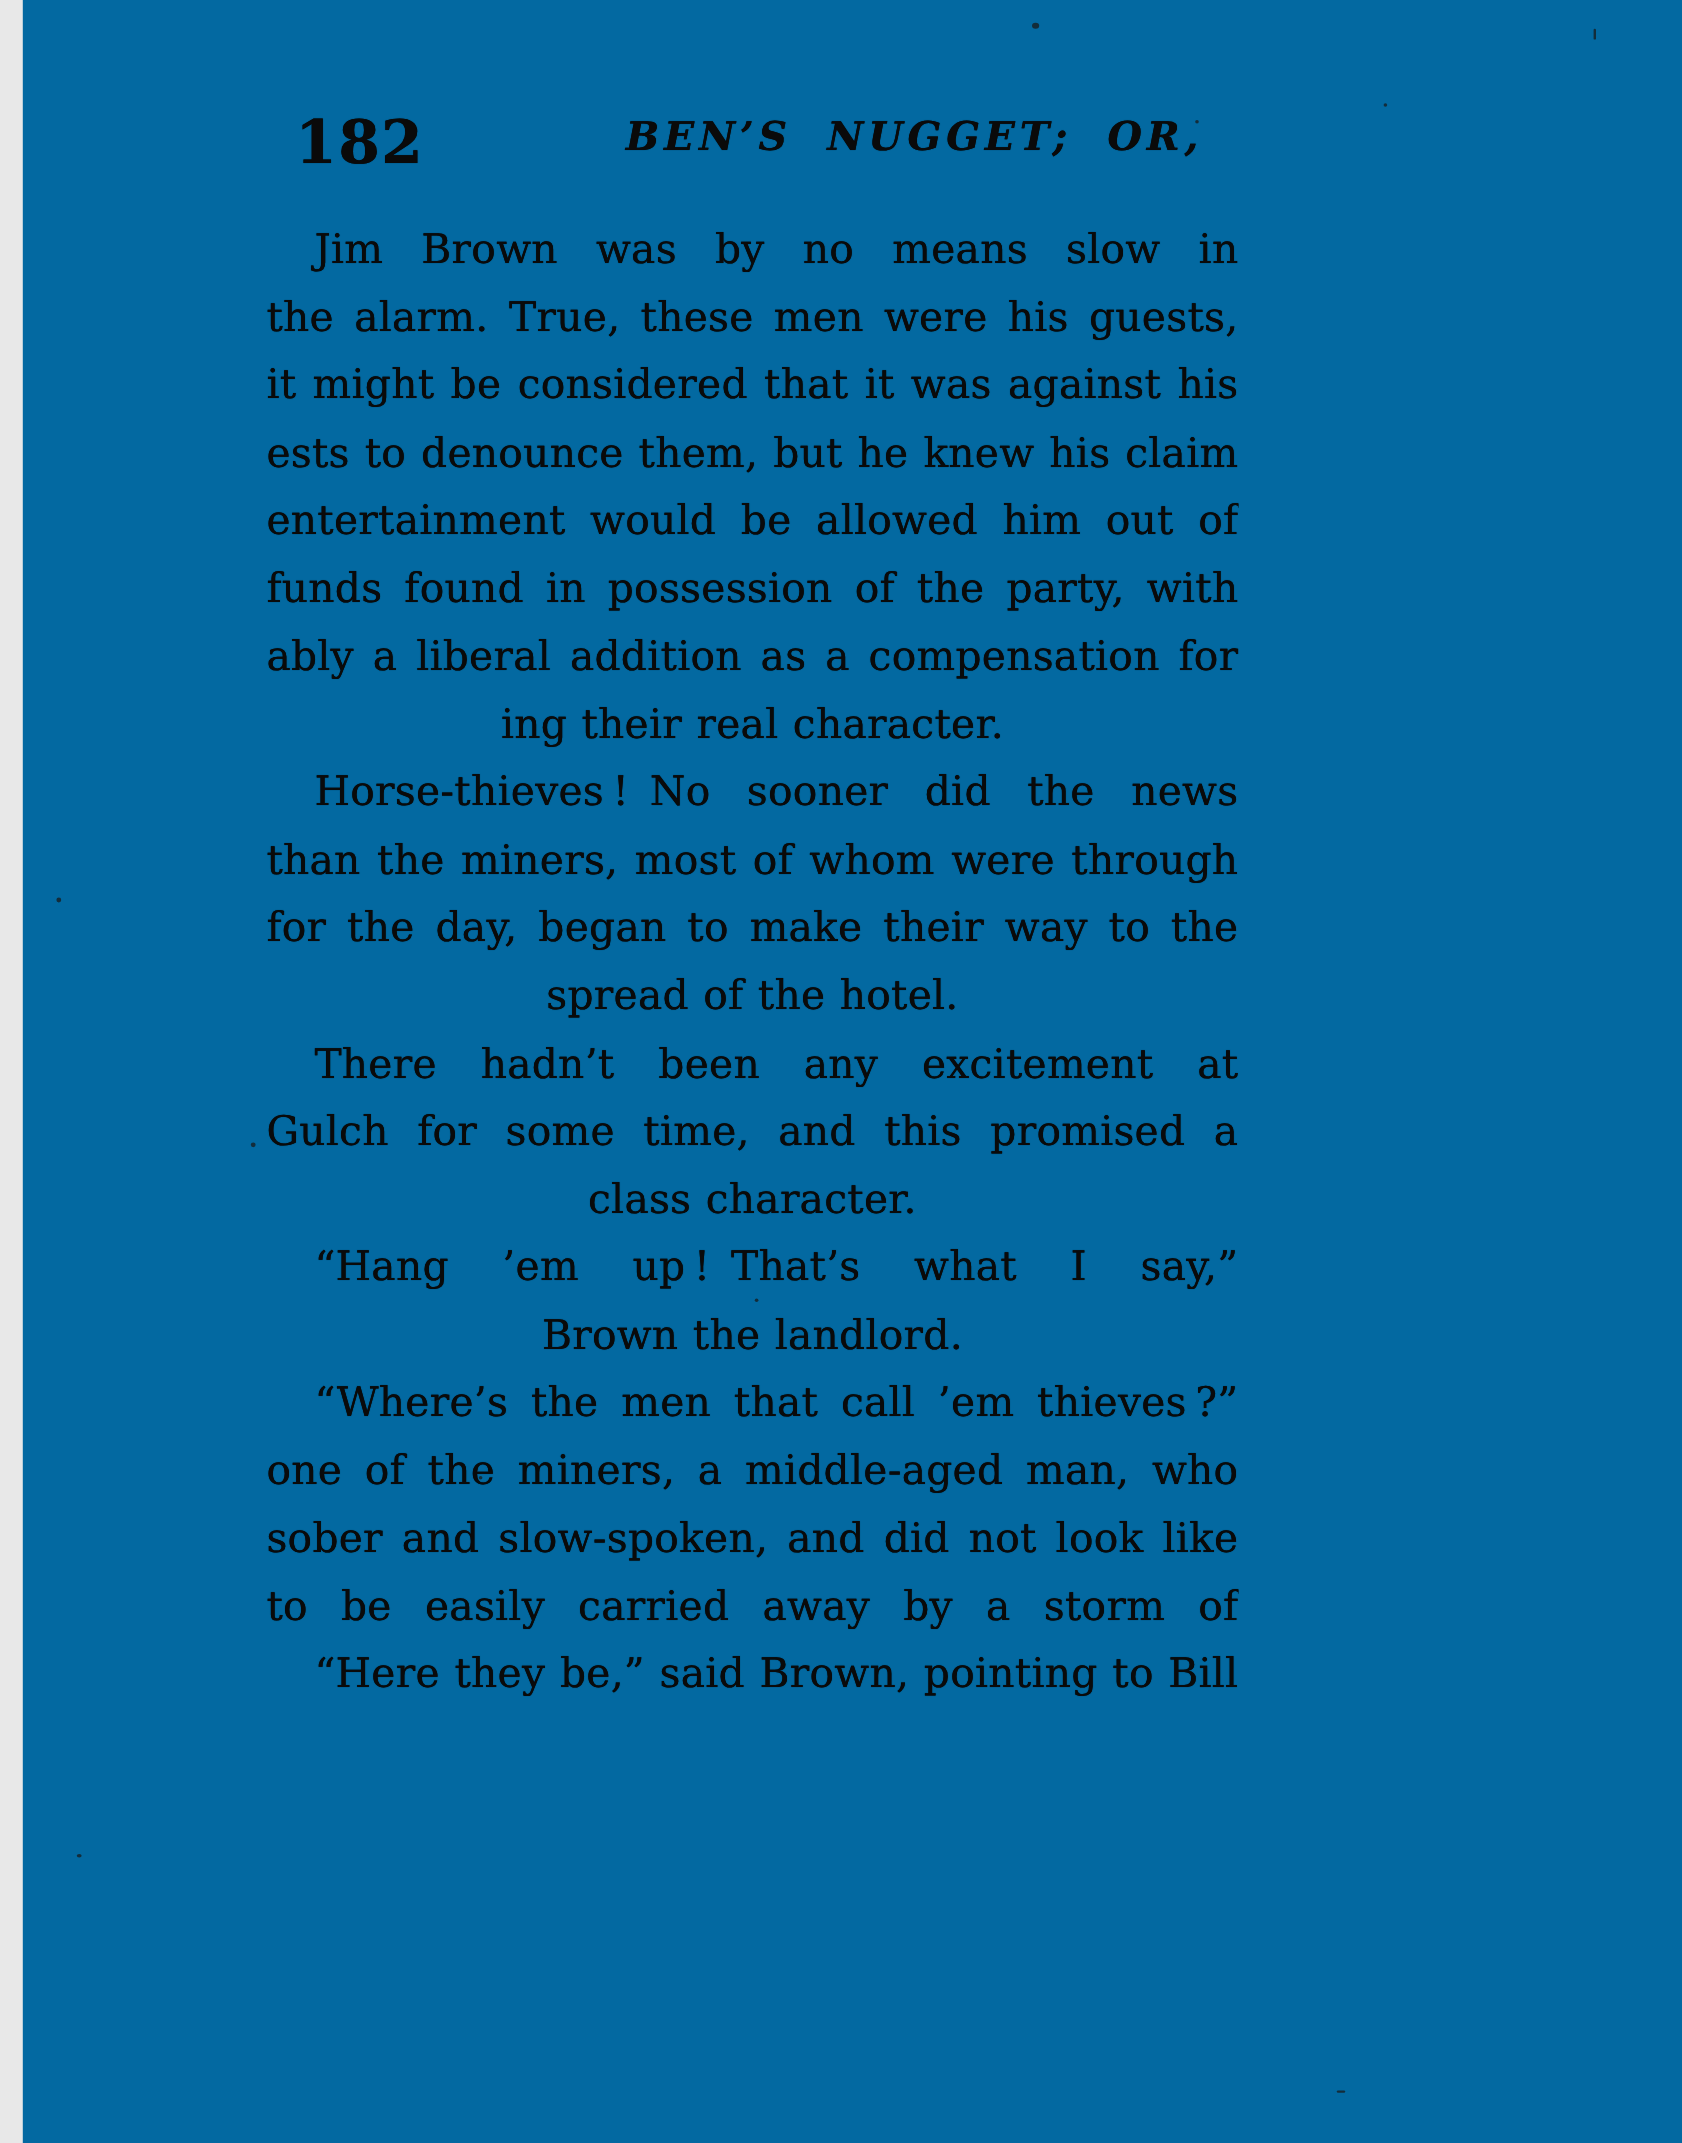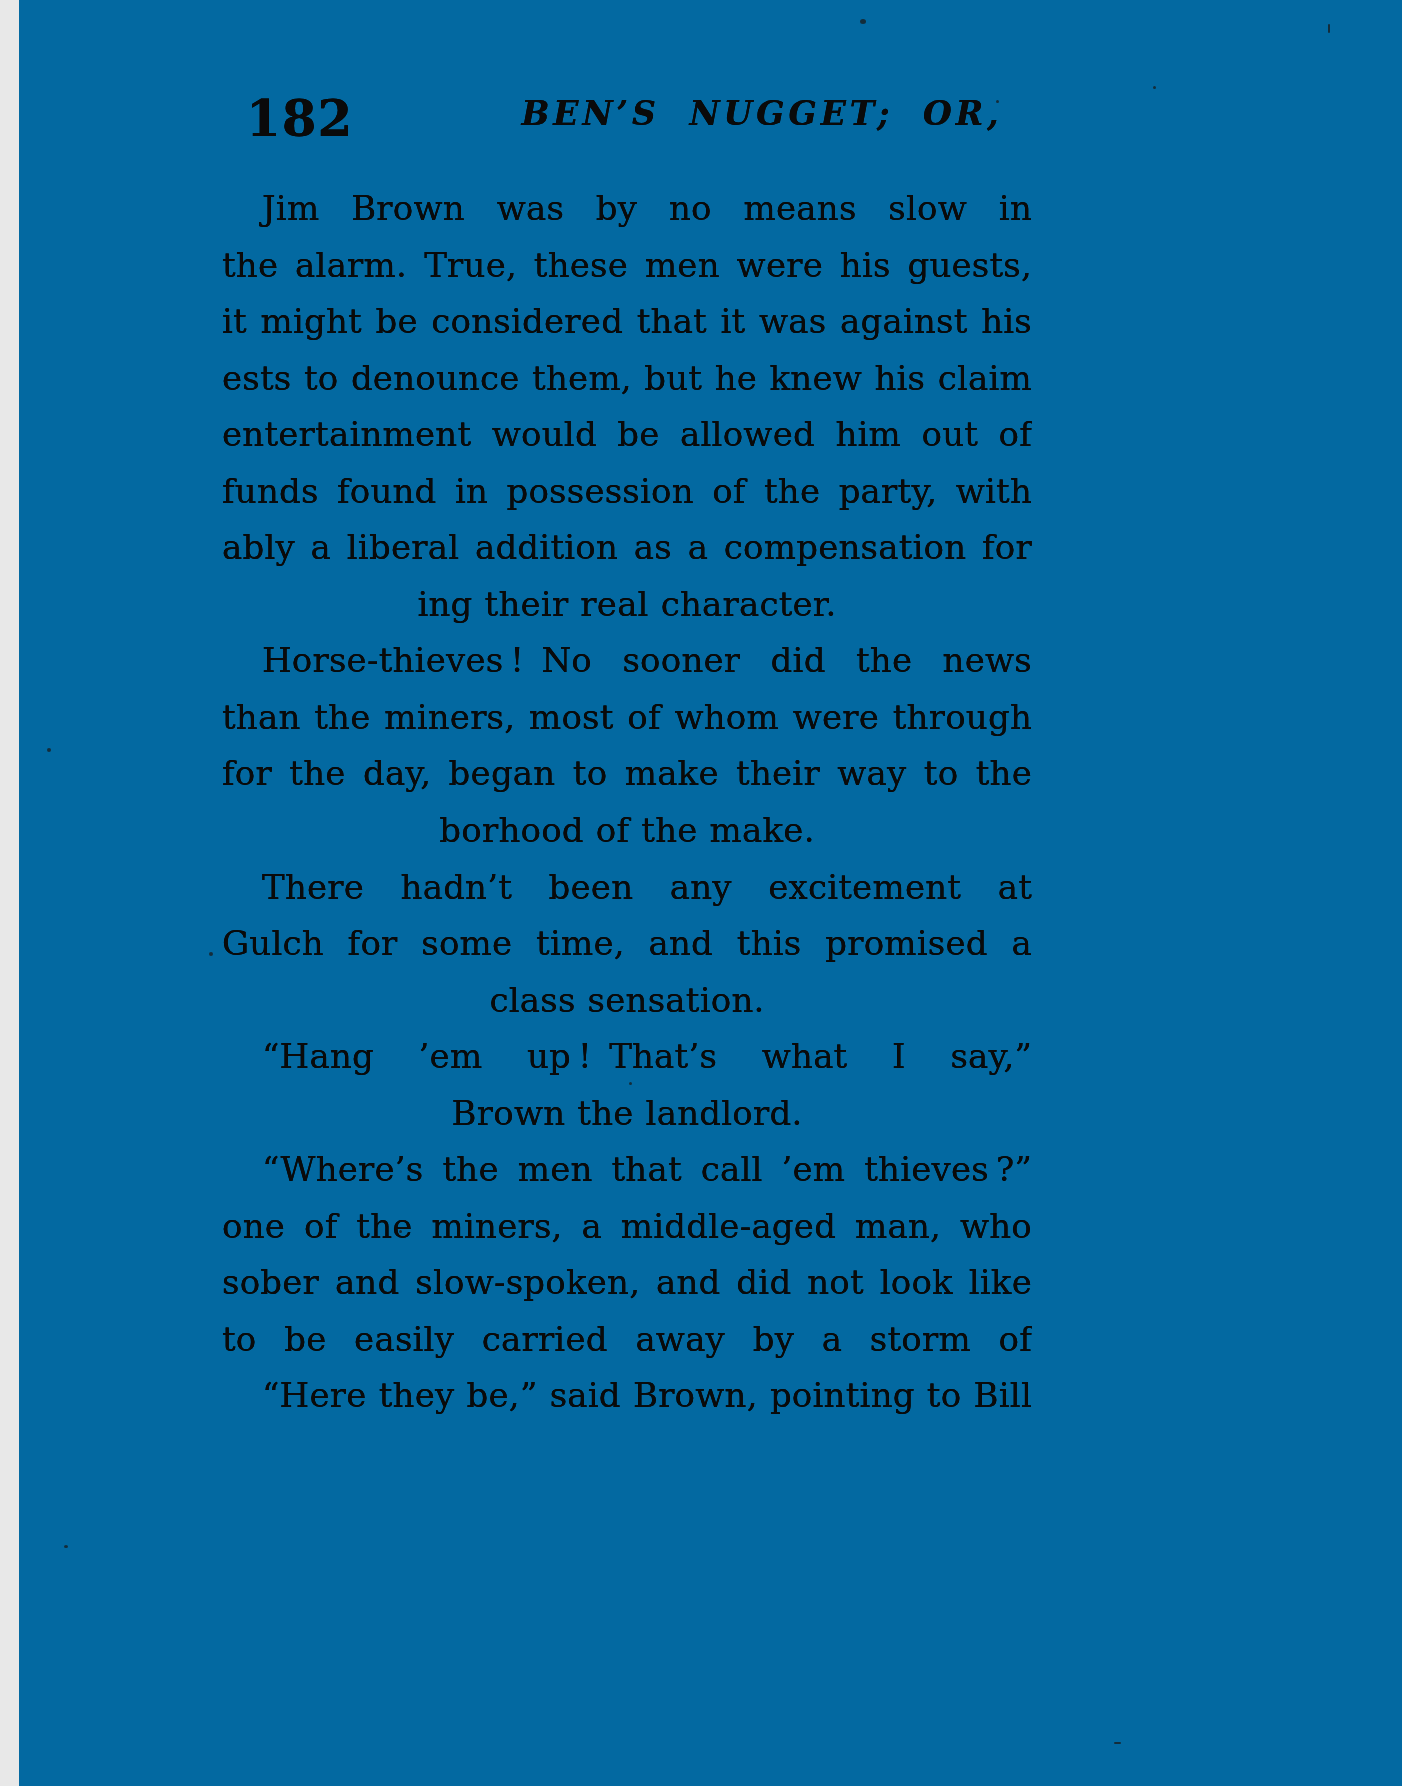--- a/index.html
+++ b/index.html
@@ -93,24 +93,24 @@
     <div class="line justify">the alarm. True, these men were his guests, and</div>
     <div class="line justify">it might be considered that it was against his inter-</div>
     <div class="line justify">ests to denounce them, but he knew his claim for</div>
     <div class="line justify">entertainment would be allowed him out of the</div>
     <div class="line justify">funds found in possession of the party, with prob-</div>
     <div class="line justify">ably a liberal addition as a compensation for reveal-</div>
     <div class="line">ing their real character.</div>
     <div class="line indent justify">Horse-thieves ! No sooner did the news spread</div>
     <div class="line justify">than the miners, most of whom were through work</div>
     <div class="line justify">for the day, began to make their way to the neigh-</div>
-    <div class="line">borhood of the make.</div>
+    <div class="line">spread of the hotel.</div>
     <div class="line indent justify">There hadn’t been any excitement at Golden</div>
     <div class="line justify">Gulch for some time, and this promised a first-</div>
-    <div class="line">class sensation.</div>
+    <div class="line">class character.</div>
     <div class="line indent justify">“Hang ’em up ! That’s what I say,” suggested</div>
     <div class="line">Brown the landlord.</div>
     <div class="line indent justify">“Where’s the men that call ’em thieves ?” asked</div>
     <div class="line justify">one of the miners, a middle-aged man, who was</div>
     <div class="line justify">sober and slow-spoken, and did not look like a man</div>
     <div class="line justify">to be easily carried away by a storm of prejudice</div>
     <div class="line indent justify">“Here they be,” said Brown, pointing to Bill</div>
   </main>
 
   <div class="speck" style="left:841px;  top:19px;   width:6px; height:5px;"></div>

